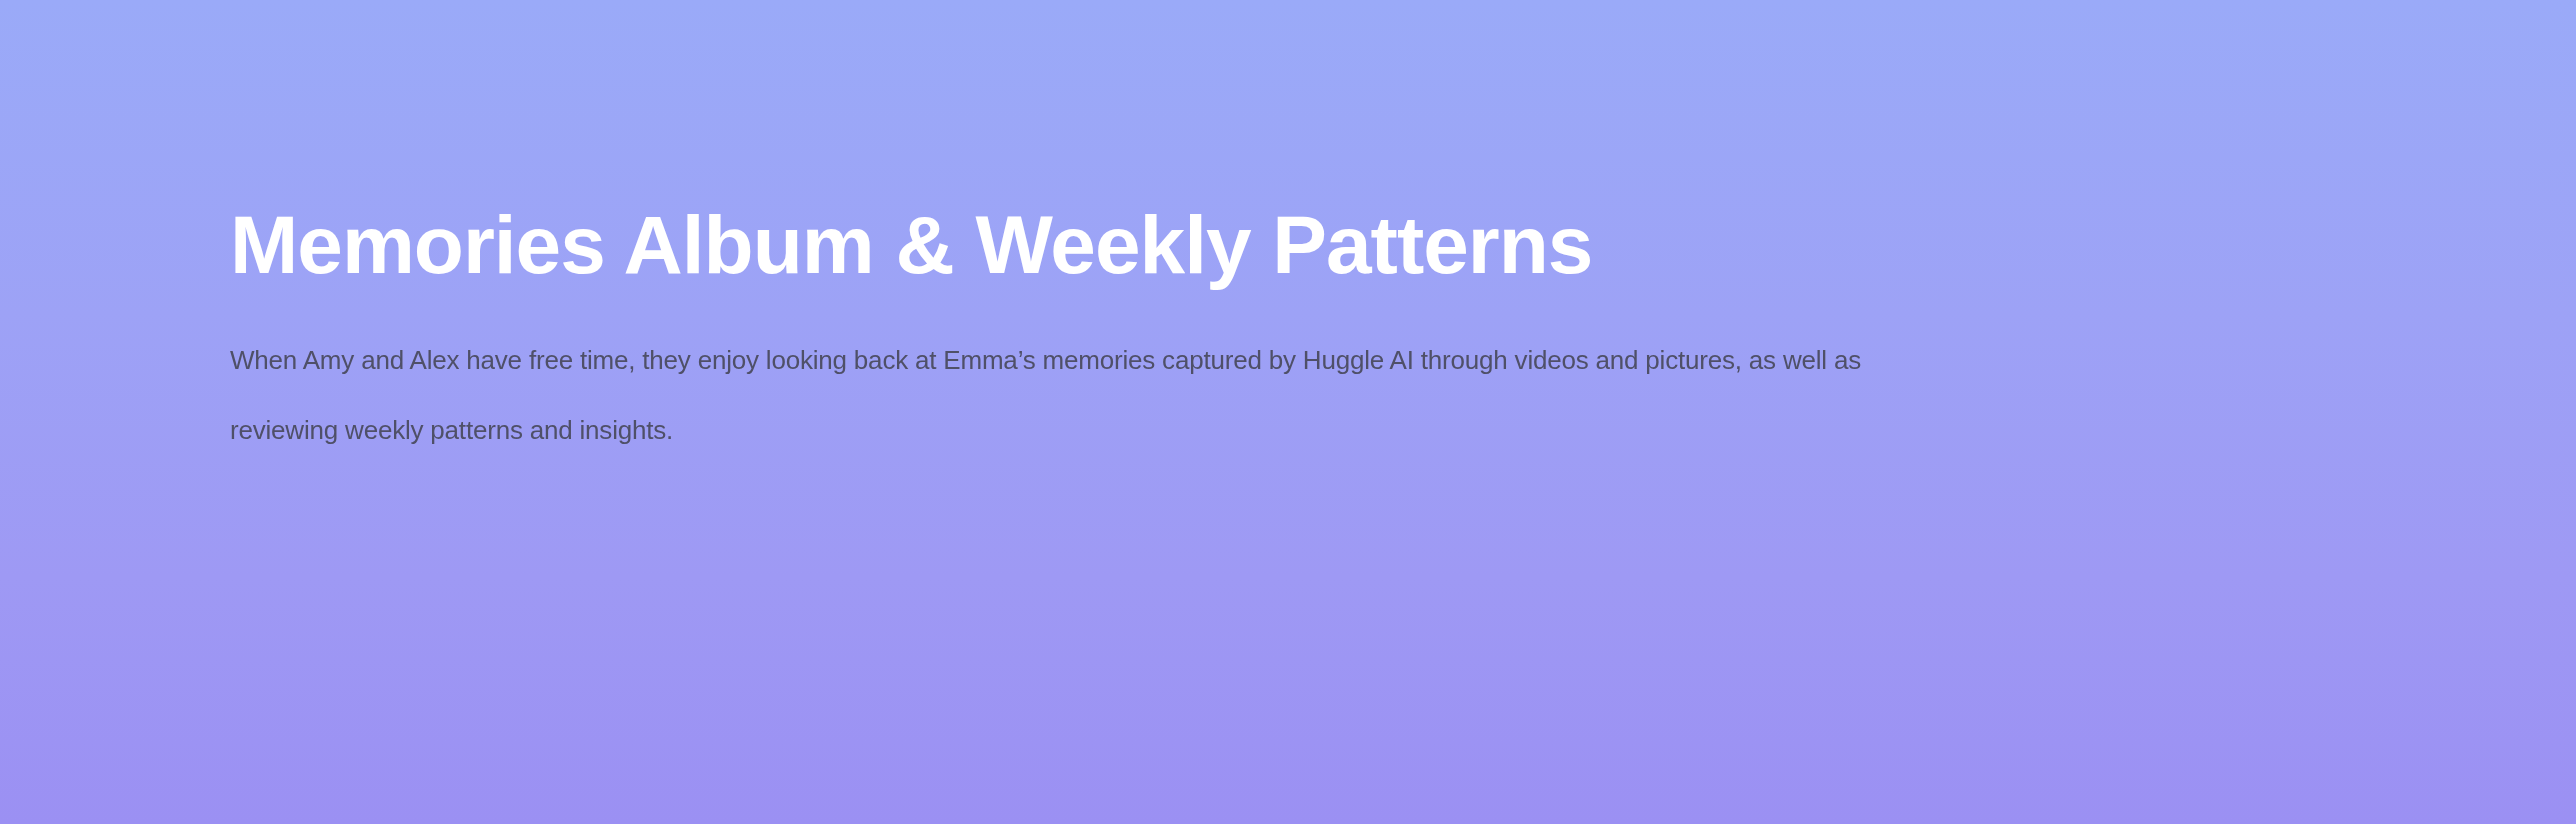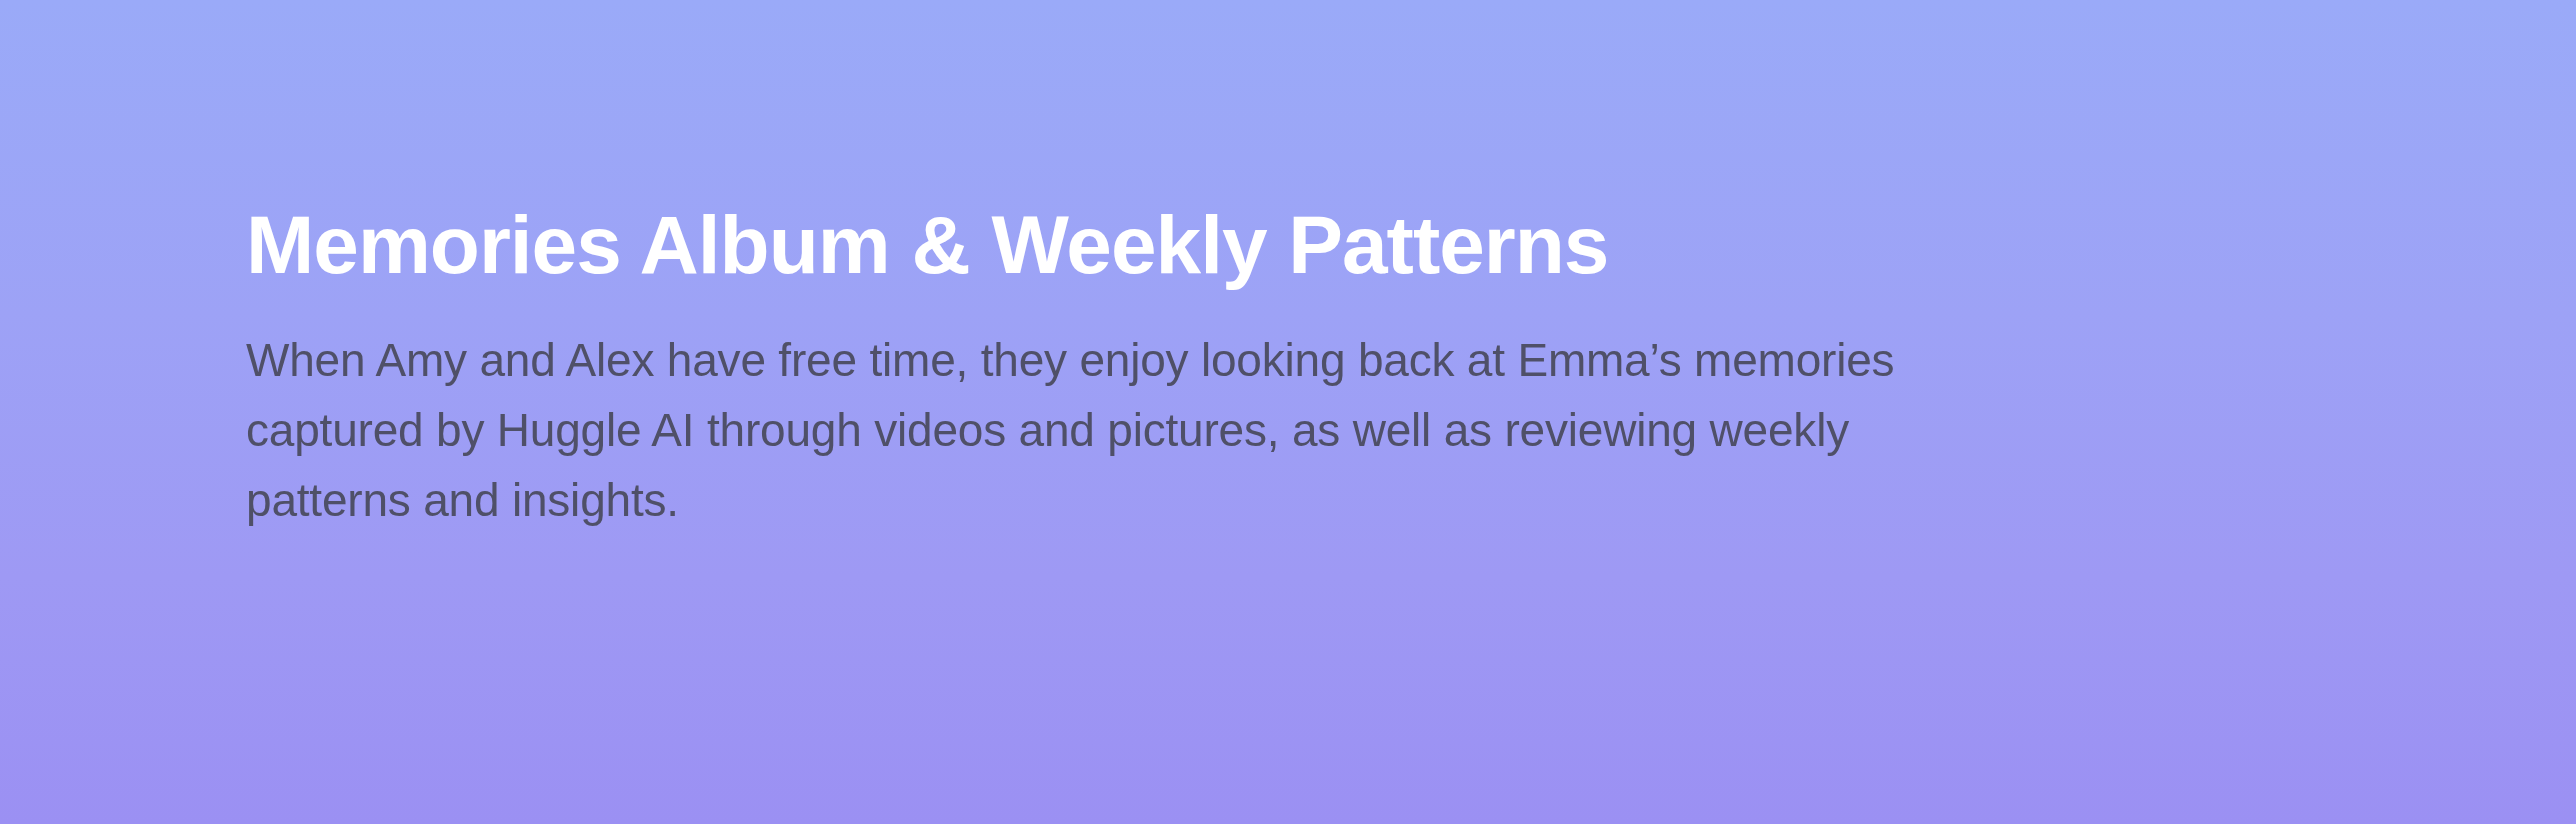--- a/index.html
+++ b/index.html
@@ -23,40 +23,39 @@
     box-sizing: border-box;
     background: linear-gradient(180deg, #9aaaf8 0%, #9da2f6 38%, #9e99f4 70%, #9b90f3 100%);
     overflow: hidden;
   }
 
   .hero-content {
     position: absolute;
     left: 230px;
     top: 204px;
     width: 2009px;
-    margin-left: 16px;
   }
 
   .hero-title {
     margin: 0;
     font-family: "Liberation Sans", sans-serif;
     font-size: 82px;
     font-weight: 700;
     line-height: 1.0;
     letter-spacing: -1px;
     color: #ffffff;
     white-space: nowrap;
   }
 
   .hero-description {
     margin: 0;
     padding-top: 39px;
     max-width: 1716px;
     font-family: "Liberation Sans", sans-serif;
-    font-size: 46px;
+    font-size: 26px;
     font-weight: 400;
     line-height: 70px;
     letter-spacing: -0.2px;
     color: #4f5068;
   }
 </style>
 </head>
 <body>
 
 <div class="hero-banner">

